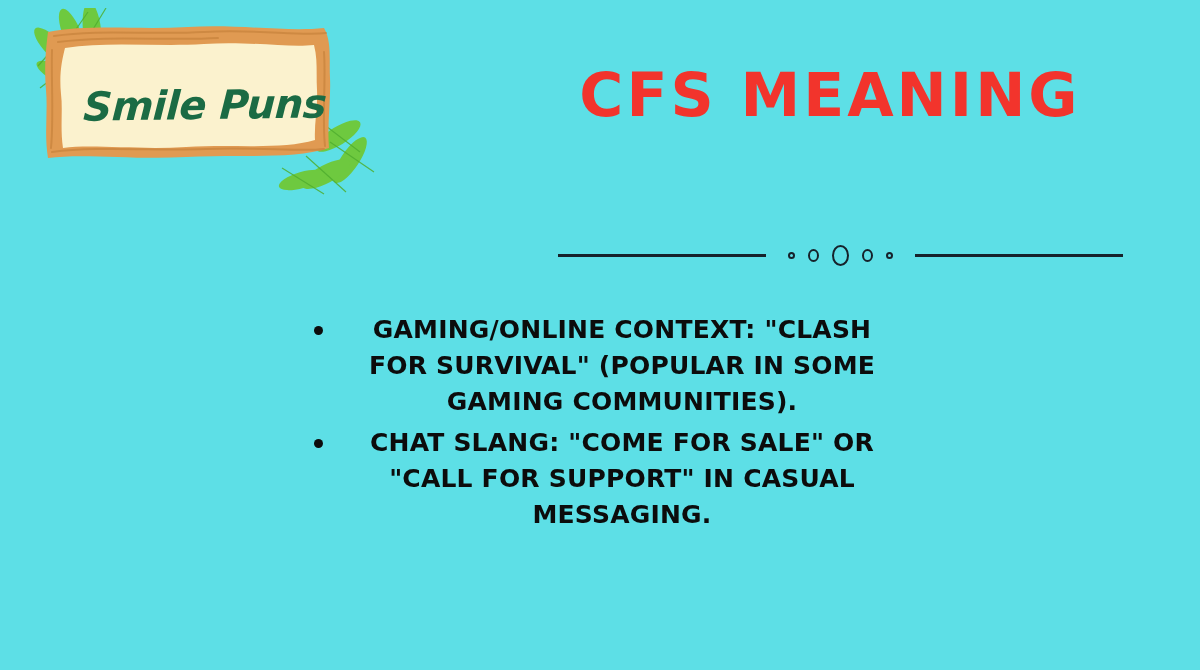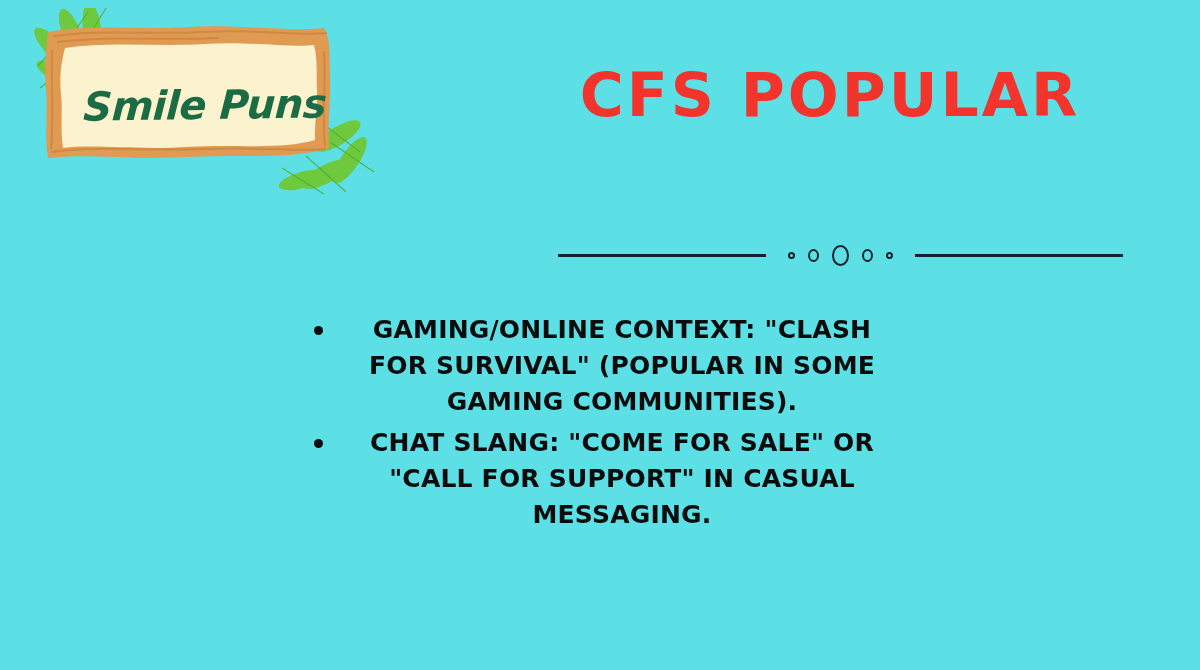--- a/index.html
+++ b/index.html
@@ -197,21 +197,21 @@
         <path d="M36,28 C 80,21 134,27 186,24 C 238,21 282,28 308,25"></path>
         <path d="M34,144 C 80,138 136,143 188,141 C 240,139 282,144 306,141"></path>
         <path d="M34,42 C 33,70 36,108 33,140"></path>
         <path d="M306,44 C 308,72 304,110 307,138"></path>
         <path d="M40,34 C 90,27 150,33 200,30"></path>
       </g>
     </svg>
     <div id="logo-text">Smile Puns</div>
   </div>
 
-  <div id="page-title">CFS POPULAR</div>
+  <div id="page-title">CFS MEANING</div>
 
   <div id="divider">
     <div class="divider-line"></div>
     <div class="divider-dots">
       <span class="dot-ring dot-xs"></span>
       <span class="dot-ring dot-sm"></span>
       <span class="dot-ring dot-lg"></span>
       <span class="dot-ring dot-sm"></span>
       <span class="dot-ring dot-xs"></span>
     </div>

